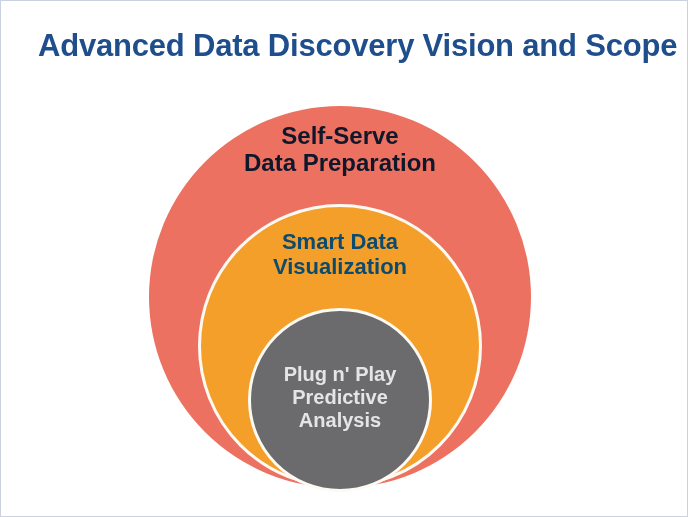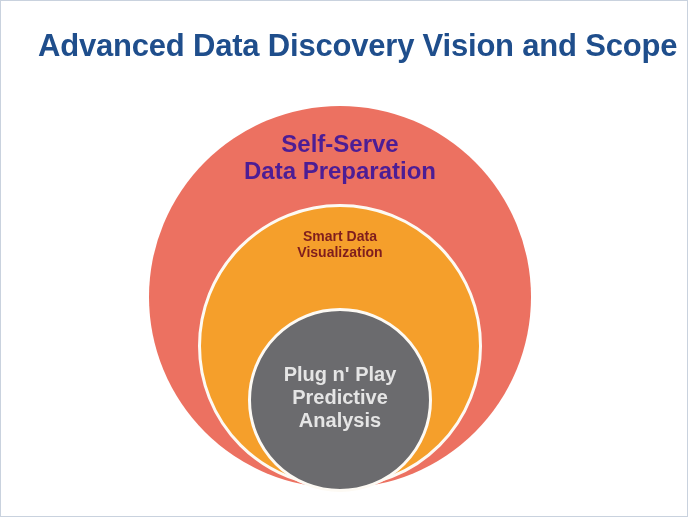--- a/index.html
+++ b/index.html
@@ -86,29 +86,29 @@
     font-family: "Liberation Sans", sans-serif;
     font-weight: bold;
     color: #ffffff;
     line-height: 1.14;
     white-space: pre-line;
     pointer-events: none;
     user-select: none;
   }
 
   #label-outer {
-    margin-top: 24px;
+    margin-top: 16px;
     font-size: 24px;
-    color: #4c1d95;
+    color: #0f172a;
   }
 
   #label-middle {
     margin-top: 22px;
-    font-size: 14px;
-    color: #7f1d1d;
+    font-size: 22px;
+    color: #0c4a6e;
   }
 
   #label-inner {
     margin-top: 52px;
     font-size: 20px;
     color: #e5e5e5;
   }
 </style>
 </head>
 <body>

